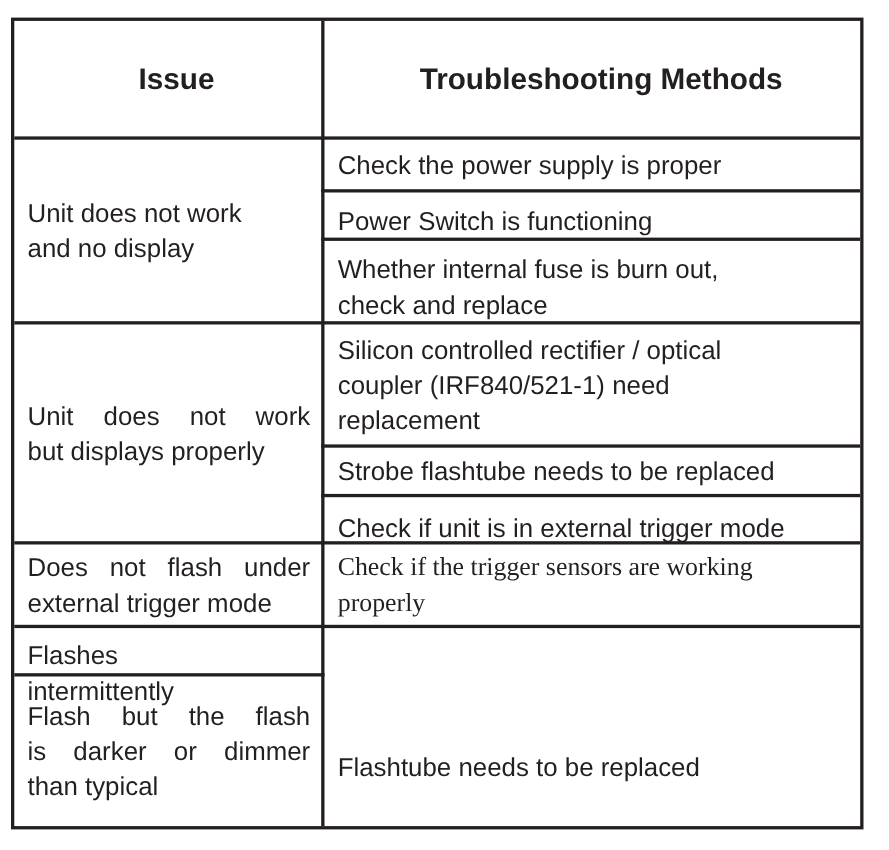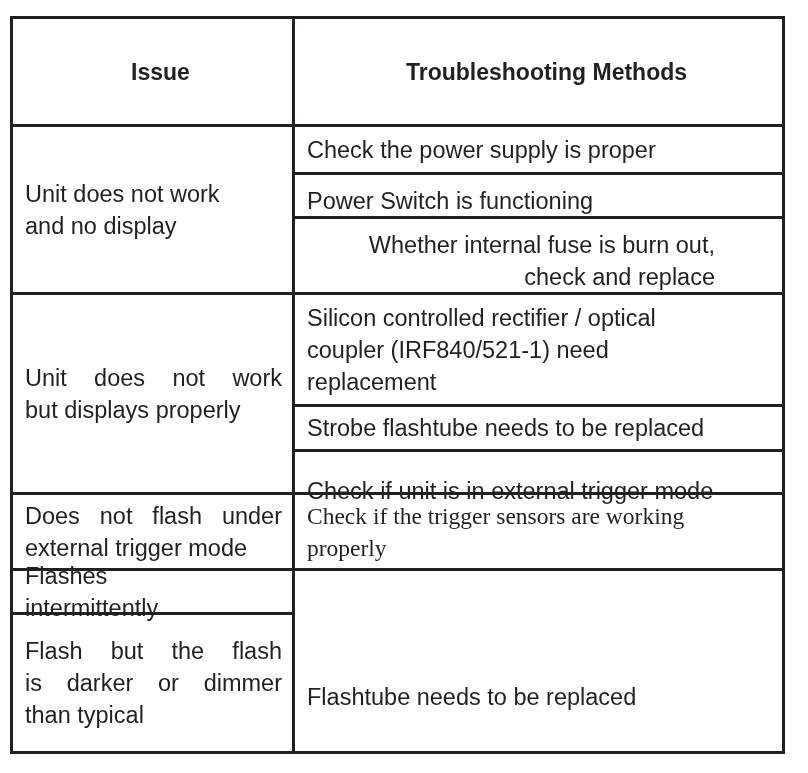--- a/index.html
+++ b/index.html
@@ -2,21 +2,21 @@
 <html><head>
 <meta charset="utf-8">
 <style>
   html,body{margin:0;padding:0;background:#fff;}
   body{width:808px;height:773px;position:relative;overflow:hidden;
        font-family:"Liberation Sans",sans-serif;color:#231f20;}
   .tbl{position:absolute;left:10px;top:16px;width:775px;height:738px;
        border:3px solid #231f20;box-sizing:border-box;}
   .cell{position:absolute;box-sizing:border-box;display:flex;align-items:center;
         font-size:23.5px;line-height:32px;padding-left:12px;}
-  .hdr{font-weight:bold;justify-content:center;padding-left:16px;font-size:23px;}
+  .hdr{font-weight:bold;justify-content:center;padding-left:16px;font-size:27px;}
   .hl{position:absolute;height:3px;background:#231f20;}
   .vl{position:absolute;width:3px;background:#231f20;}
   .just{text-align:justify;text-align-last:justify;padding-right:10px;}
 </style>
 </head>
 <body>
 
 <div class="tbl">
 
   <div class="vl" style="left:279px;top:0;height:732px;"></div>
@@ -45,51 +45,51 @@
         <span style="display:block">Unit does not work</span>
         <span style="display:block">and no display</span>
       </div>
     </div>
   <div class="cell" style="left:282px;top:108px;width:487px;height:45px;">
     <span>Check the power supply is proper</span>
     </div>
   <div class="cell" style="left:282px;top:156px;width:487px;height:51px;">
     <span>Power Switch is functioning</span>
     </div>
-  <div class="cell" style="left:282px;top:200px;width:420px;height:84px;text-align:right;">
+  <div class="cell" style="left:282px;top:200px;width:420px;height:84px;">
     <span>Whether internal fuse is burn out, check and replace</span>
     </div>
 
   <div class="cell" style="left:0;top:276px;width:279px;height:197px;">
     <div style="width:100%">
         <span class="just" style="display:block;padding-right:10px;">Unit does not work</span>
         <span style="display:block">but displays properly</span>
       </div>
     </div>
   <div class="cell" style="left:282px;top:276px;width:430px;height:109px;">
     <span>Silicon controlled rectifier / optical coupler (IRF840/521-1) need replacement</span>
     </div>
   <div class="cell" style="left:282px;top:388px;width:487px;height:42px;">
     <span>Strobe flashtube needs to be replaced</span>
     </div>
-  <div class="cell" style="left:282px;top:452px;width:487px;height:40px;">
+  <div class="cell" style="left:282px;top:441px;width:487px;height:40px;">
     <span>Check if unit is in external trigger mode</span>
     </div>
 
   <div class="cell" style="left:0;top:476px;width:279px;height:73px;">
     <div style="width:100%">
         <span class="just" style="display:block;padding-right:10px;">Does not flash under</span>
         <span style="display:block">external trigger mode</span>
       </div>
     </div>
   <div class="cell" style="left:282px;top:476px;width:420px;height:73px;font-family:Liberation Serif, serif;">
     <span>Check if the trigger sensors are working properly</span>
     </div>
 
-  <div class="cell" style="left:0;top:552px;width:222px;height:41px;">
+  <div class="cell" style="left:0;top:572px;width:222px;height:41px;">
     <span>Flashes intermittently</span>
     </div>
 
   <div class="cell" style="left:0;top:596px;width:279px;height:136px;">
     <div style="width:100%">
         <span class="just" style="display:block;padding-right:10px;">Flash but the flash</span>
         <span class="just" style="display:block;padding-right:10px;">is darker or dimmer</span>
         <span style="display:block">than typical</span>
       </div>
     </div>

